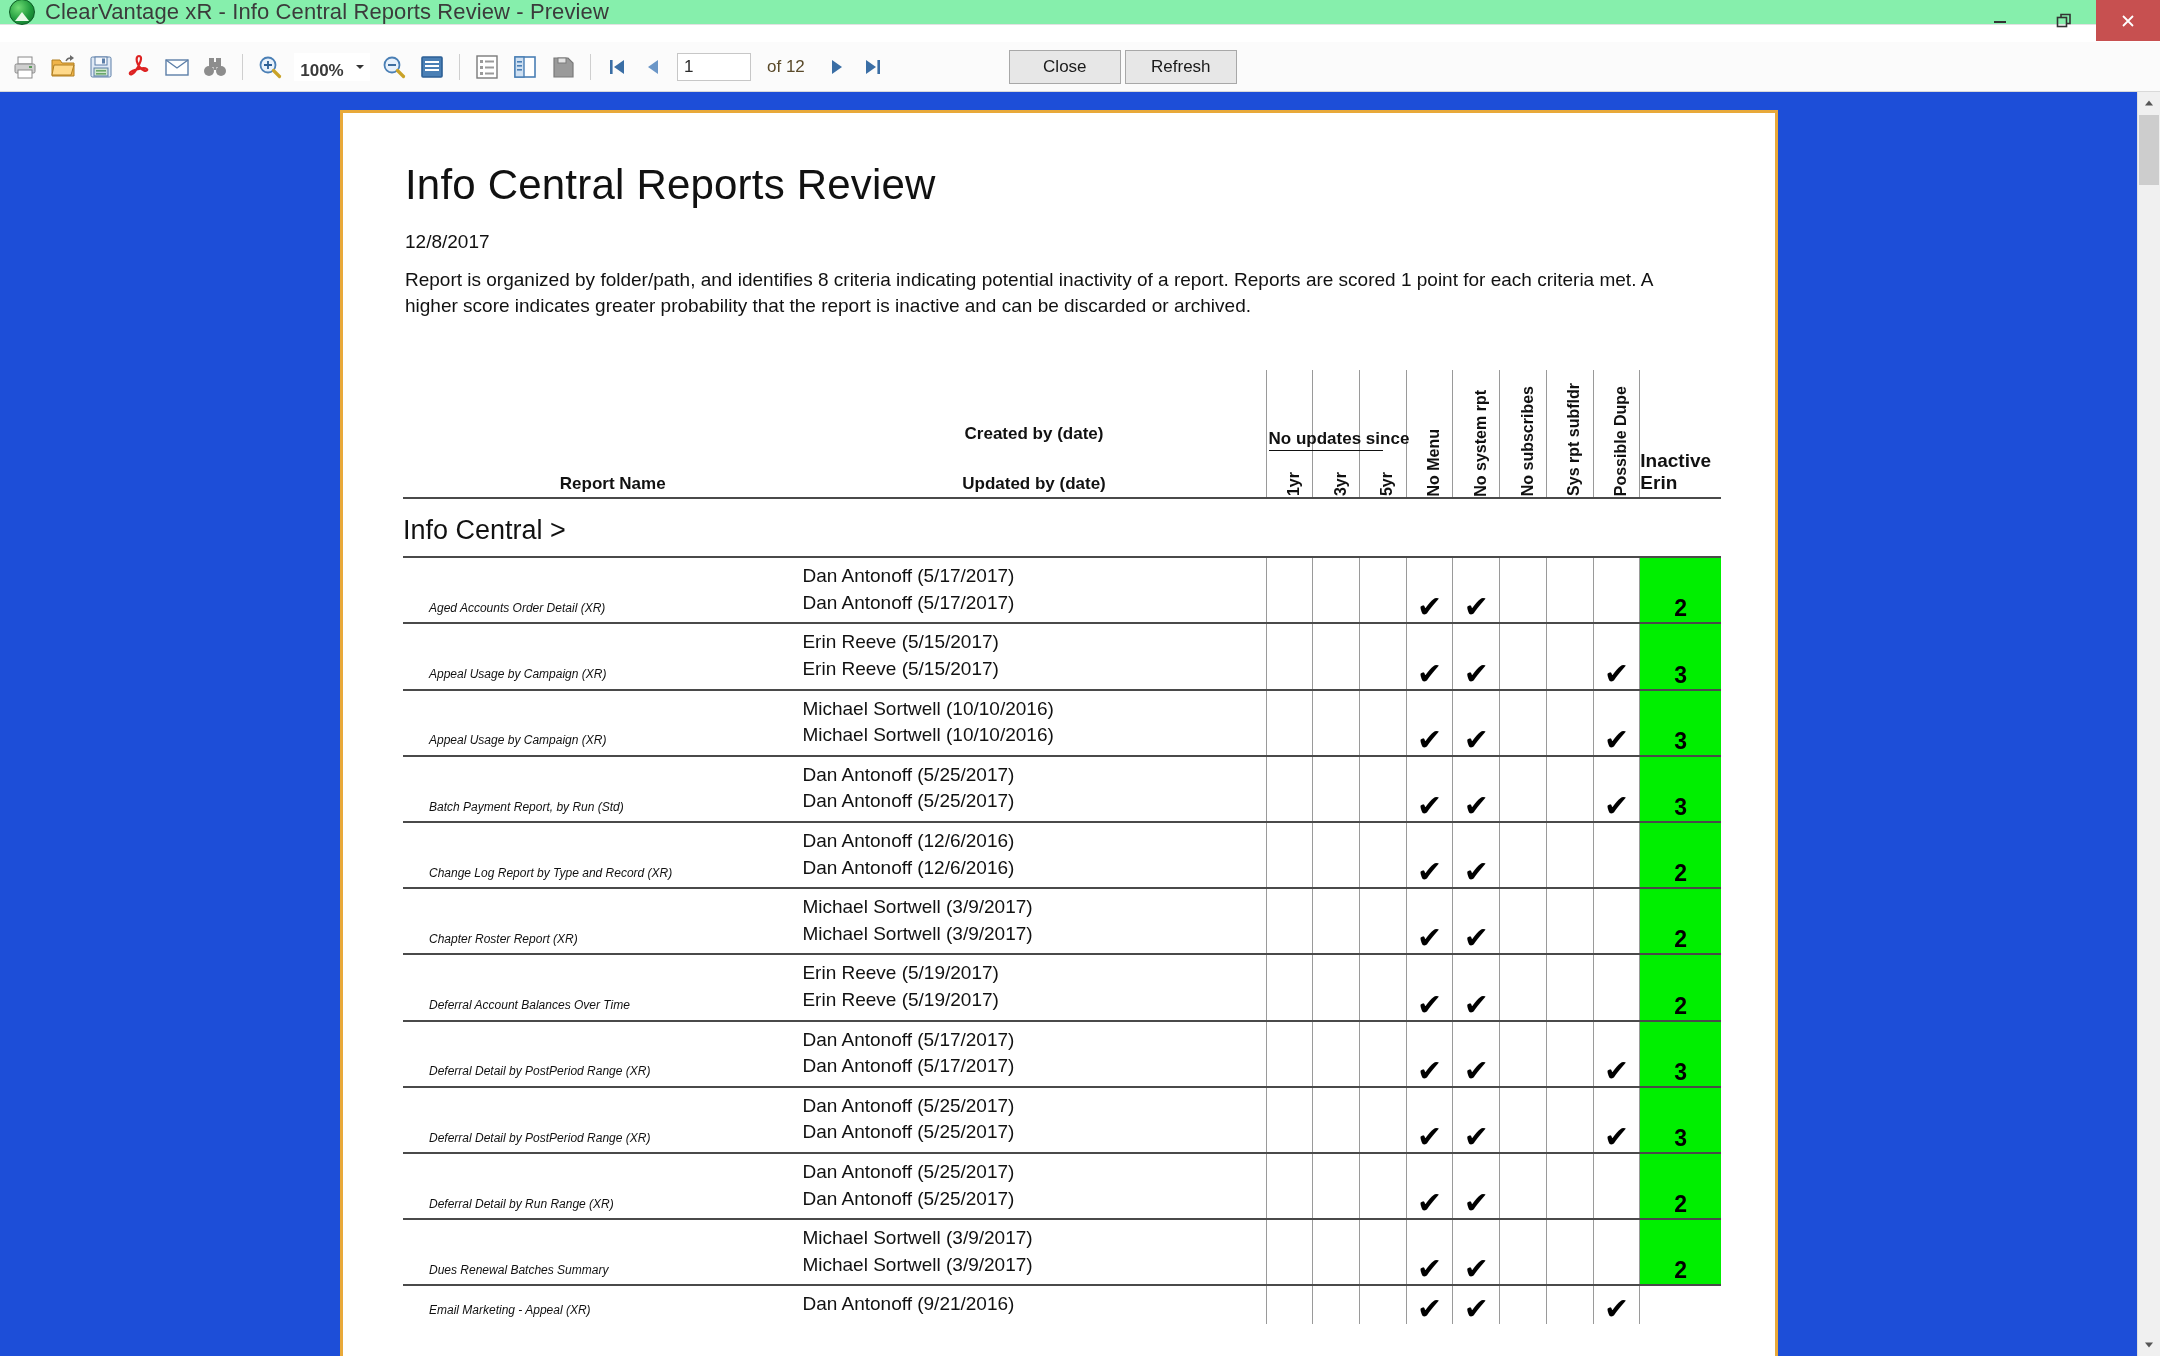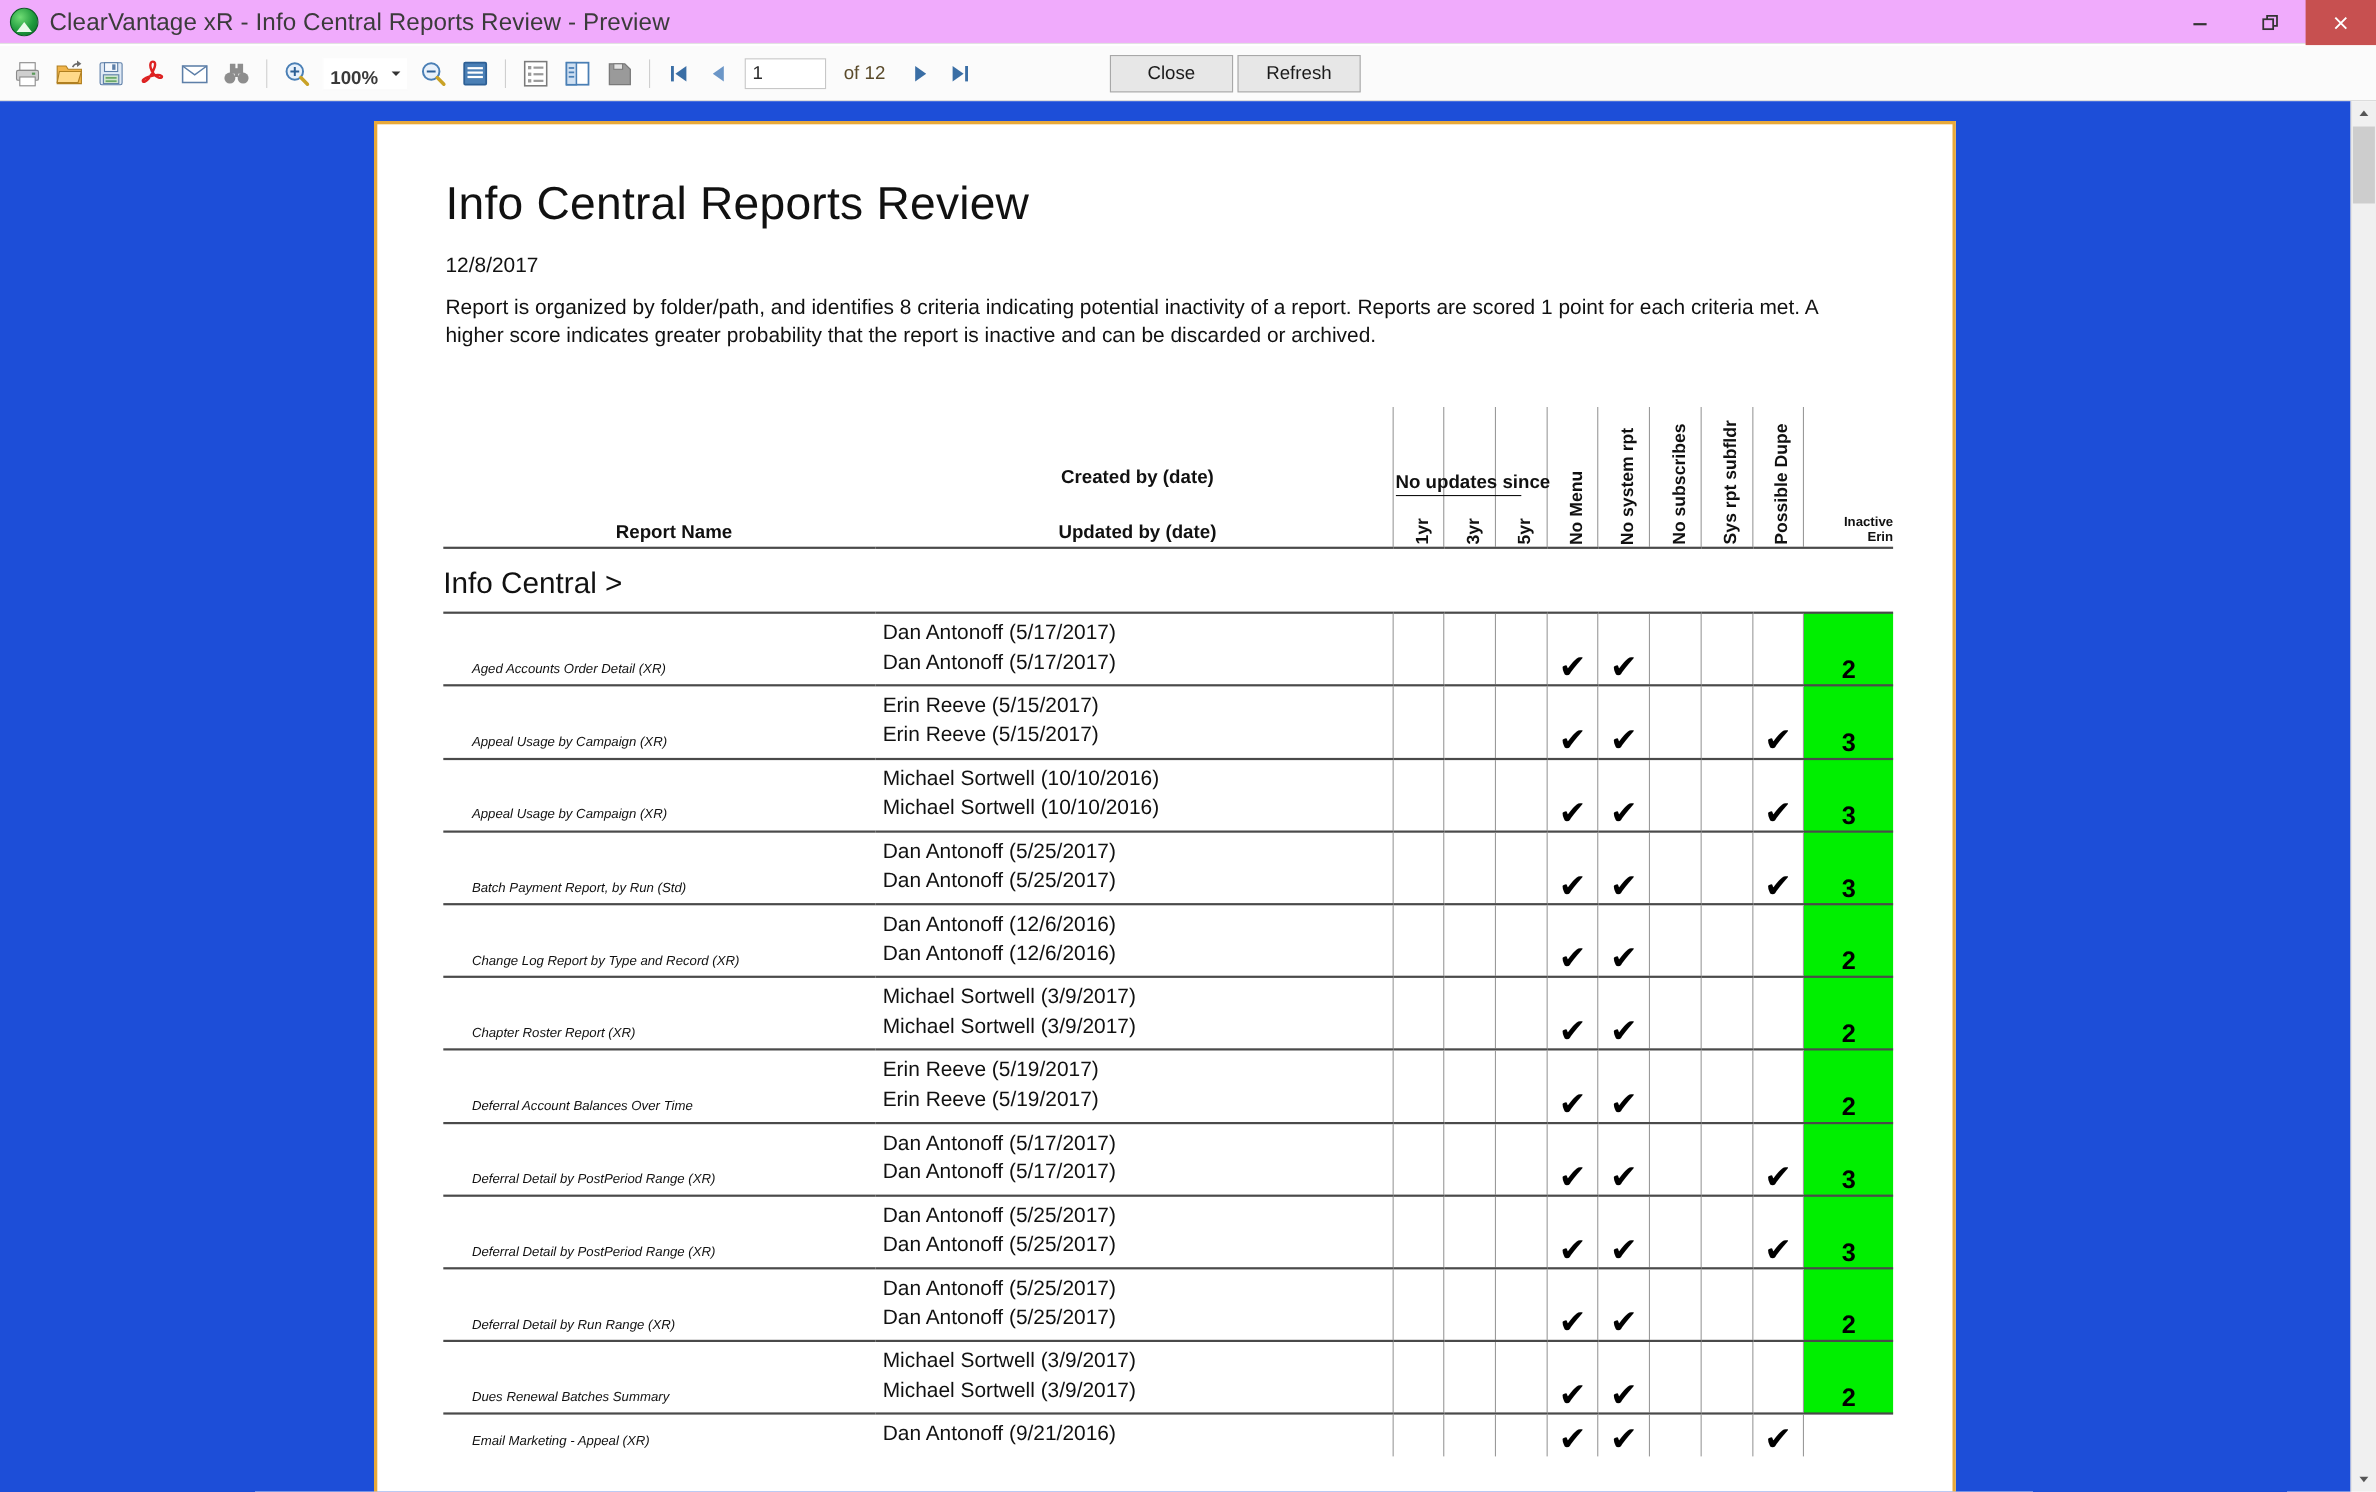--- a/index.html
+++ b/index.html
@@ -7,22 +7,22 @@
     margin: 0; padding: 0;
     width: 2160px; height: 1356px;
     overflow: hidden;
     font-family: "Liberation Sans", sans-serif;
     background: #ffffff;
   }
 
   
   #titlebar {
     position: absolute; top: 0; left: 0;
-    width: 2160px; height: 40px;
-    background: #f0abfc;
+    width: 2160px; height: 25px;
+    background: #86efac;
     border-bottom: 1px solid #e2e2e2;
     display: flex; align-items: center;
   }
   #app-logo {
     width: 26px; height: 26px; margin-left: 9px; margin-right: 10px;
     border-radius: 50%;
     background: radial-gradient(circle at 35% 32%, #6fdc74 0%, #1f9a3d 55%, #0b6b27 100%);
     border: 1px solid #0a5a22;
     position: relative; flex: none;
   }
@@ -163,22 +163,22 @@
     transform: rotate(180deg);
     font-size: 16px; color: #111;
     white-space: nowrap;
     display: inline-block;
     margin-left: 9px;
     margin-bottom: -3px;
   }
   .hcell-score {
     border-left: 1px solid #9a9a9a;
     border-bottom: 2px solid #4a4a4a;
-    text-align: right; vertical-align: bottom;
-    font-size: 12px; color: #111; line-height: 1.2;
+    text-align: left; vertical-align: bottom;
+    font-size: 19px; color: #111; line-height: 1.2;
     padding-bottom: 2px !important;
   }
   #grp-since {
     position: absolute;
     left: 2px; bottom: 46px;
     font-size: 17px; color: #111;
     white-space: nowrap;
     border-bottom: 1px solid #111;
     padding-bottom: 1px;
     width: 114px; text-align: center;

